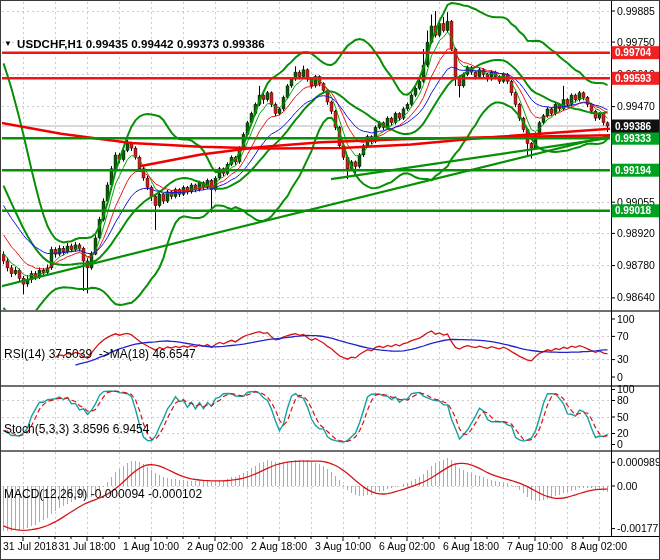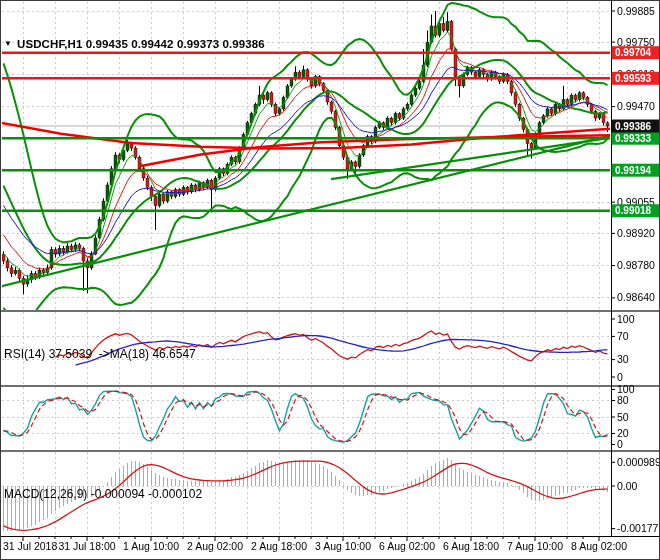--- a/index.html
+++ b/index.html
@@ -682,18 +682,19 @@
           <text x="406" y="549" font-size="10.5" fill="#000" text-anchor="middle">6 Aug 02:00</text>
           <text x="470" y="549" font-size="10.5" fill="#000" text-anchor="middle">6 Aug 18:00</text>
           <text x="534" y="549" font-size="10.5" fill="#000" text-anchor="middle">7 Aug 10:00</text>
           <text x="598" y="549" font-size="10.5" fill="#000" text-anchor="middle">8 Aug 02:00</text>
         </g>
       </svg></div>
 
   <div id="chart-title" class="overlay"><span class="tri">▼</span><span>USDCHF,H1 0.99435 0.99442 0.99373 0.99386</span></div>
 
   <div id="rsi-label" class="overlay pane-label">RSI(14) 37.5039  -&gt;MA(18) 46.6547</div>
+  <div id="stoch-label" class="overlay pane-label">Stoch(5,3,3) 3.8596 6.9454</div>
   <div id="macd-label" class="overlay pane-label">MACD(12,26,9) -0.000094 -0.000102</div>
 
   <div id="main-hit" class="hit"></div>
   <div id="price-axis-hit" class="hit"></div>
   <div id="time-axis-hit" class="hit"></div>
 </div>
 
 </body></html>

